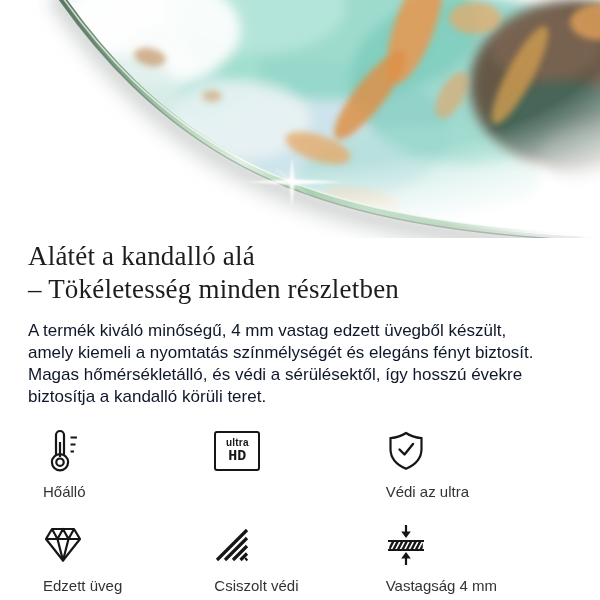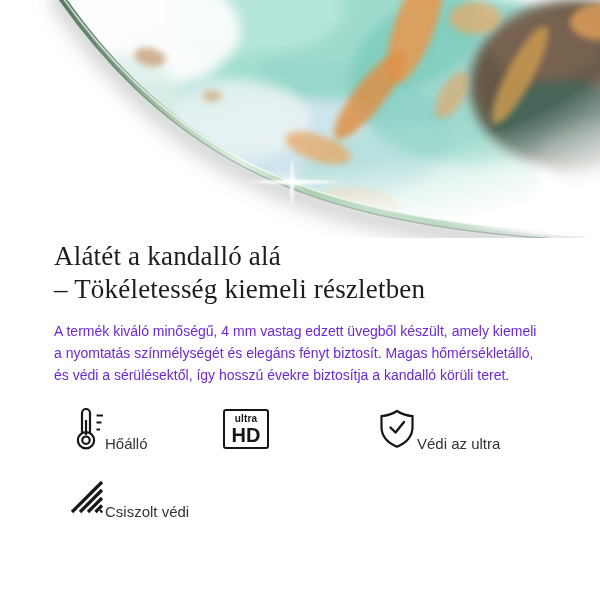--- a/index.html
+++ b/index.html
@@ -1,34 +1,34 @@
 <!DOCTYPE html>
 <html><head>
 <meta charset="utf-8">
 <style>
   html,body{margin:0;padding:0;background:#fff;}
   .canvas{position:relative;width:600px;height:600px;background:#fff;overflow:hidden;
           font-family:"Liberation Sans",sans-serif;}
   .hero{position:relative;width:600px;height:238px;}
   .hero svg{display:block;}
-  .content{padding:0 54px;}
+  .content{padding:0 28px;}
   .page-title{margin:2px 0 0;font-family:"Liberation Serif","DejaVu Serif",serif;
     font-weight:400;font-size:27px;line-height:33px;color:#1d1d1d;letter-spacing:.2px;}
   .page-title span{display:block;}
-  .desc{margin:14px 0 0;font-size:14px;line-height:22px;color:#6d28d9;max-width:512px;}
+  .desc{margin:14px 0 0;font-size:17px;line-height:22px;color:#0f172a;max-width:512px;}
   .features{margin:20px 15px 0;display:grid;grid-template-columns:repeat(3,1fr);row-gap:22px;}
-  .feature{display:flex;flex-direction:row;align-items:flex-end;}
+  .feature{display:flex;flex-direction:column;align-items:flex-start;}
   .icon-wrap{height:46px;display:flex;align-items:center;justify-content:center;}
   .feature-label{margin-top:9px;font-size:15px;color:#333;}
   .icon{stroke:#161616;fill:none;stroke-width:2.2;}
   .icon .fillpart{fill:#161616;stroke:none;}
   .uhd-box{width:46px;height:40px;border:2.4px solid #161616;border-radius:3px;
     display:flex;flex-direction:column;align-items:center;justify-content:center;line-height:1;box-sizing:border-box;}
   .uhd-top{font-size:10px;font-weight:700;color:#161616;letter-spacing:.2px;}
-  .uhd-bottom{font-size:20px;font-weight:800;color:#161616;margin-top:1px;}
+  .uhd-bottom{font-size:15px;font-weight:800;color:#161616;margin-top:1px;font-family:Liberation Mono, monospace;}
 </style>
 </head>
 <body>
 
 <div class="canvas">
 
   <div class="hero">
     <svg width="600" height="238" viewBox="0 0 600 238">
       <defs>
         <clipPath id="discClip">
@@ -121,21 +121,21 @@
         <path d="M292,157 L289.4,182 L292,209 L294.6,182 Z" fill="#ffffff" opacity="0.9"></path>
         <path d="M272,166 L292,180.5 L312,198 L292,183.5 Z" fill="#ffffff" opacity="0.5"></path>
         <circle cx="292" cy="182" r="3.4" fill="#ffffff" opacity="0.95"></circle>
       </g>
     </svg>
   </div>
 
   <div class="content">
     <h1 class="page-title">
       <span>Alátét a kandalló alá</span>
-      <span>– Tökéletesség kiemeli részletben</span>
+      <span>– Tökéletesség minden részletben</span>
     </h1>
     <p class="desc">A termék kiváló minőségű, 4 mm vastag edzett üvegből készült, amely kiemeli a nyomtatás színmélységét és elegáns fényt biztosít. Magas hőmérsékletálló, és védi a sérülésektől, így hosszú évekre biztosítja a kandalló körüli teret.</p>
 
     <div class="features">
 
       <div class="feature">
         <div class="icon-wrap">
           <svg class="icon" width="36" height="46" viewBox="0 0 36 46">
             <path d="M13,28 V7 a4,4 0 0 1 8,0 V28"></path>
             <circle cx="17" cy="34.2" r="8.1"></circle>
@@ -159,30 +159,61 @@
       <div class="feature">
         <div class="icon-wrap">
           <svg class="icon" width="40" height="42" viewBox="0 0 40 42">
             <path d="M20,3 C15.5,6 10,7.6 4.5,8.2 V19 C4.5,28.6 10.6,34.8 20,38.8 C29.4,34.8 35.5,28.6 35.5,19 V8.2 C30,7.6 24.5,6 20,3 Z"></path>
             <polyline points="13.5,19.5 18.5,24.5 27,14" stroke-width="2.4" stroke-linecap="round" stroke-linejoin="round"></polyline>
           </svg>
         </div>
         <div class="feature-label">Védi az ultra</div>
       </div>
 
+      <div class="feature">
+        <div class="icon-wrap">
+          <svg class="icon" width="40" height="38" viewBox="0 0 40 38">
+            <path d="M9,3 H31 L37,13 L20,34.5 L3,13 Z" stroke-linejoin="round"></path>
+            <path d="M3,13 H37"></path>
+            <path d="M9,3 L14.5,13 L20,3 L25.5,13 L31,3" stroke-linejoin="round"></path>
+            <path d="M14.5,13 L20,34.5 L25.5,13" stroke-linejoin="round"></path>
+          </svg>
+        </div>
+        <div class="feature-label">Edzett üveg</div>
+      </div>
 
       <div class="feature">
         <div class="icon-wrap">
           <svg class="icon" width="36" height="36" viewBox="0 0 36 36" style="stroke-width:3.2">
             <path d="M3,33 L33,3"></path>
             <path d="M11,33 L33,11"></path>
             <path d="M19,33 L33,19"></path>
             <path d="M26.5,33 L33,26.5"></path>
             <path d="M31.5,33 L33,31.5"></path>
           </svg>
         </div>
         <div class="feature-label">Csiszolt védi</div>
       </div>
 
+      <div class="feature">
+        <div class="icon-wrap">
+          <svg class="icon" width="40" height="44" viewBox="0 0 40 44">
+            <defs>
+                <clipPath id="barClip">
+                  <rect x="3.2" y="19" width="33.6" height="7"></rect>
+                </clipPath>
+              </defs>
+            <path d="M2,18 H38 M2,27 H38"></path>
+            <g clip-path="url(#barClip)" stroke-width="2.4">
+              <path d="M2,28.5 L8,17 M6.5,28.5 L12.5,17 M11,28.5 L17,17 M15.5,28.5 L21.5,17 M20,28.5 L26,17 M24.5,28.5 L30.5,17 M29,28.5 L35,17 M33.5,28.5 L39.5,17"></path>
+            </g>
+            <path d="M20,2 V9"></path>
+            <polygon class="fillpart" points="15.2,8.5 24.8,8.5 20,15"></polygon>
+            <path d="M20,42 V35"></path>
+            <polygon class="fillpart" points="15.2,35.5 24.8,35.5 20,29"></polygon>
+          </svg>
+        </div>
+        <div class="feature-label">Vastagság 4 mm</div>
+      </div>
 
     </div>
   </div>
 </div>
 
 </body></html>

